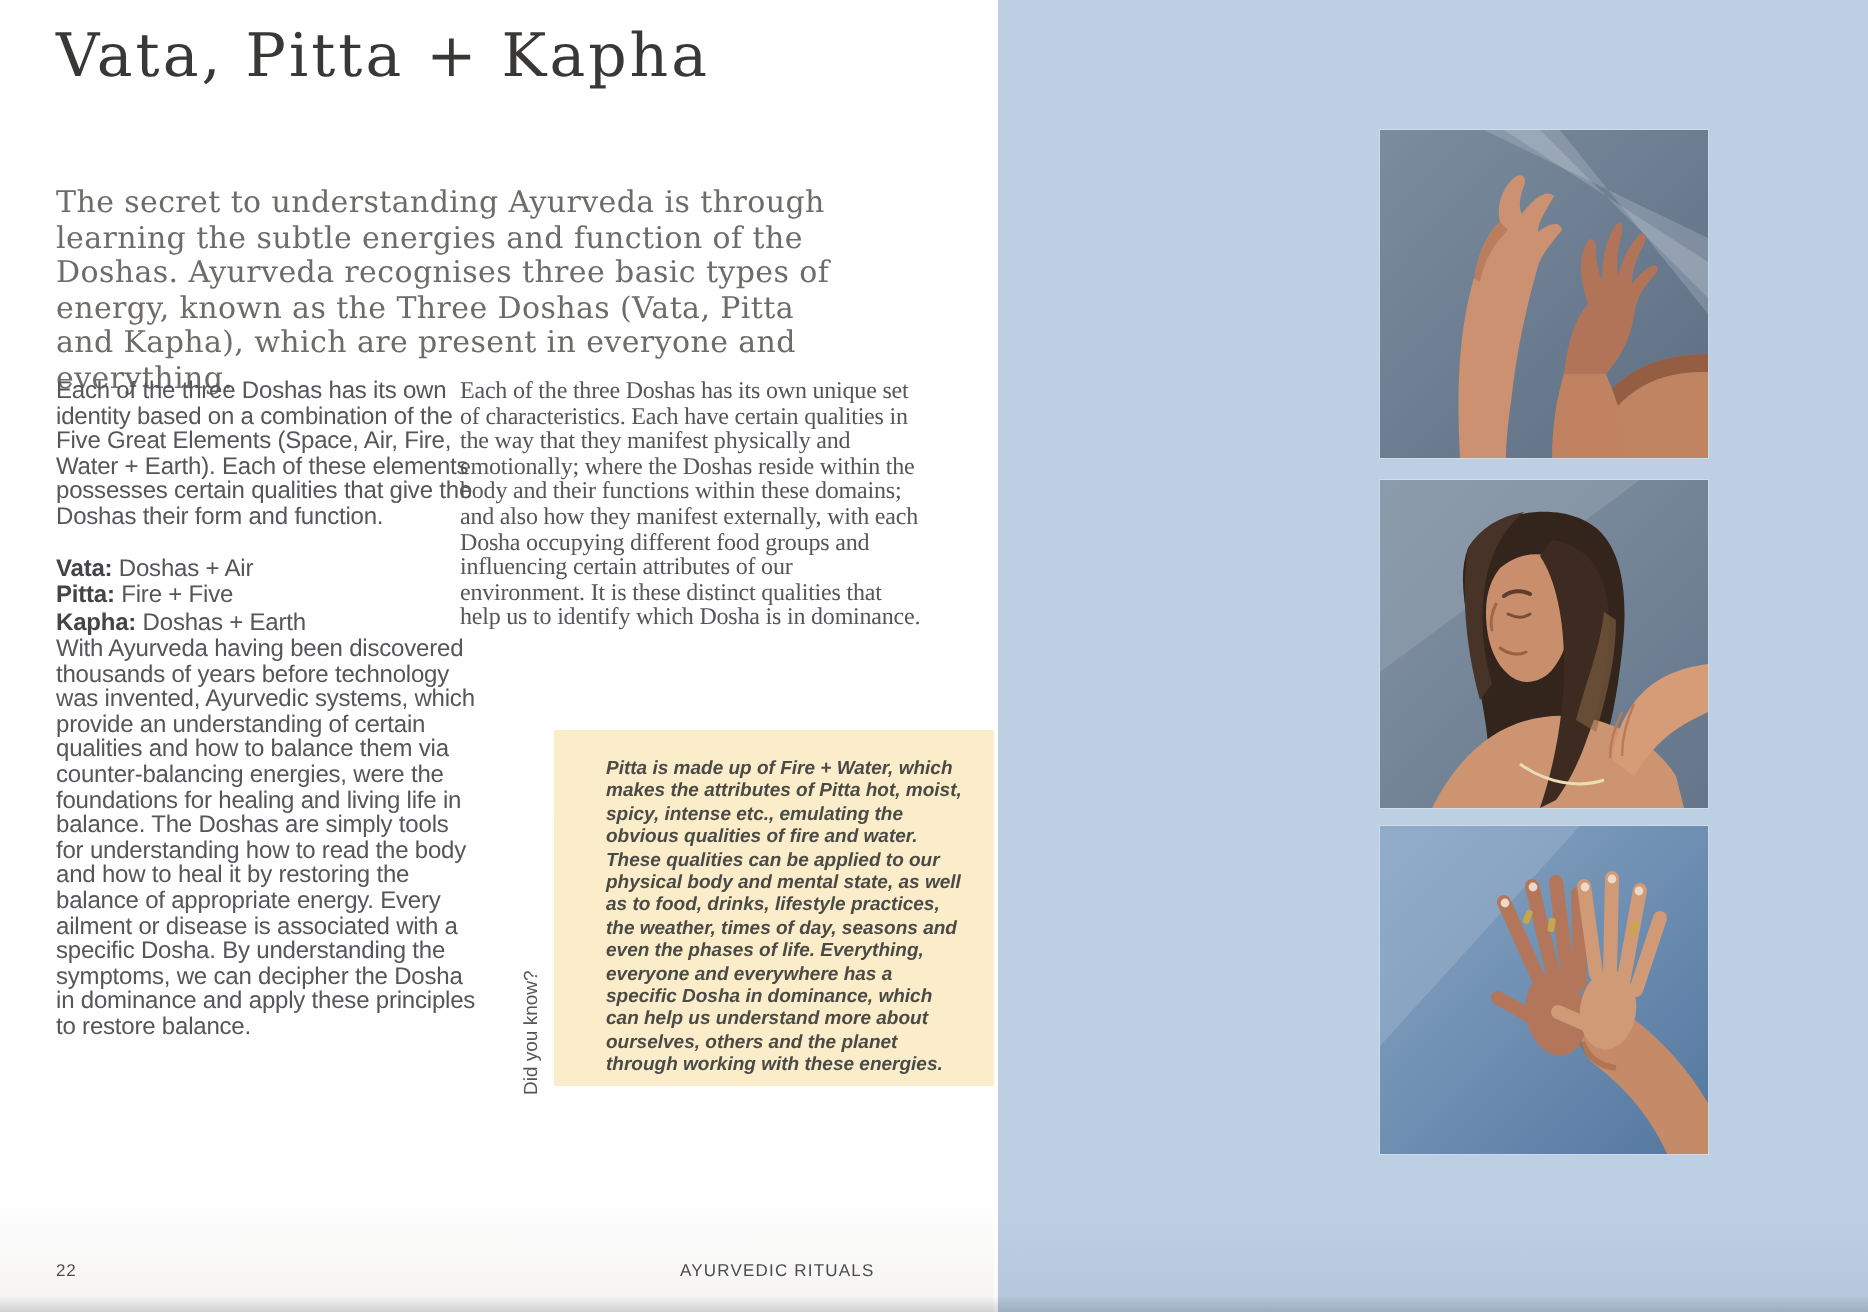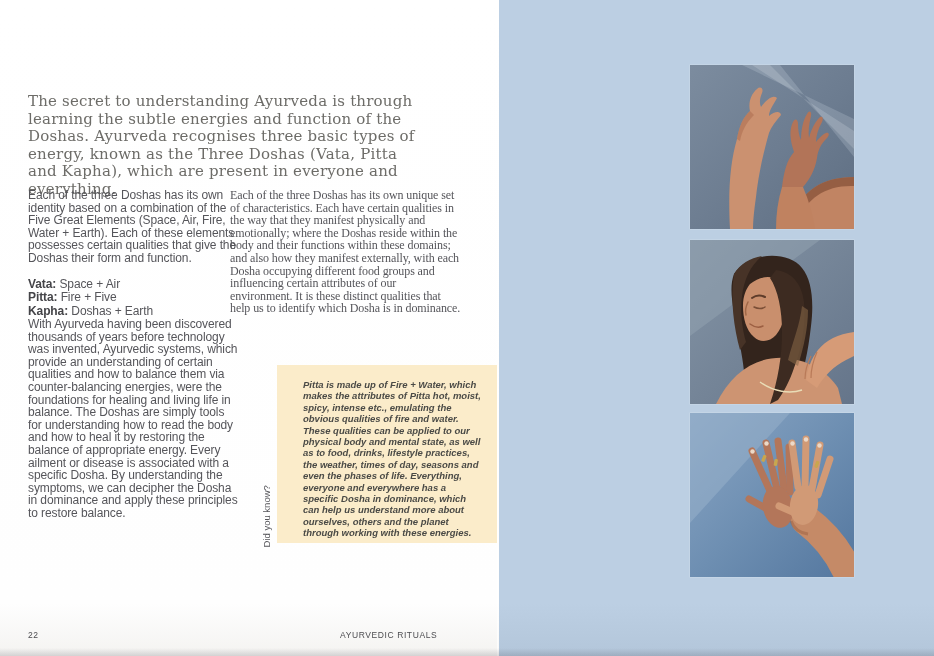--- a/index.html
+++ b/index.html
@@ -72,27 +72,28 @@
   .photo-2 { top:240px; }
   .photo-3 { top:413px; }
 </style>
 </head>
 <body>
 
 <div class="spread">
 
   <section class="page-left">
 
+    <h1 class="page-title">Vata, Pitta + Kapha</h1>
 
     <p class="intro">The secret to understanding Ayurveda is through learning the subtle energies and function of the Doshas. Ayurveda recognises three basic types of energy, known as the Three Doshas (Vata, Pitta and Kapha), which are present in everyone and everything.</p>
 
     <div class="col col-a">
       <p>Each of the three Doshas has its own identity based on a combination of the Five Great Elements (Space, Air, Fire, Water + Earth). Each of these elements possesses certain qualities that give the Doshas their form and function.</p>
       <div class="dosha-list">
-        <p class="dosha"><b>Vata:</b><span> Space + Air</span></p>
+        <p class="dosha"><b>Vata:</b><span> Doshas + Air</span></p>
         <p class="dosha"><b>Pitta:</b><span> Fire + Five</span></p>
         <p class="dosha"><b>Kapha:</b><span> Doshas + Earth</span></p>
       </div>
       <p class="para2">With Ayurveda having been discovered thousands of years before technology was invented, Ayurvedic systems, which provide an understanding of certain qualities and how to balance them via counter-balancing energies, were the foundations for healing and living life in balance. The Doshas are simply tools for understanding how to read the body and how to heal it by restoring the balance of appropriate energy. Every ailment or disease is associated with a specific Dosha. By understanding the symptoms, we can decipher the Dosha in dominance and apply these principles to restore balance.</p>
     </div>
 
     <div class="col col-b">
       <p>Each of the three Doshas has its own unique set of characteristics. Each have certain qualities in the way that they manifest physically and emotionally; where the Doshas reside within the body and their functions within these domains; and also how they manifest externally, with each Dosha occupying different food groups and influencing certain attributes of our environment. It is these distinct qualities that help us to identify which Dosha is in dominance.</p>
     </div>
 

